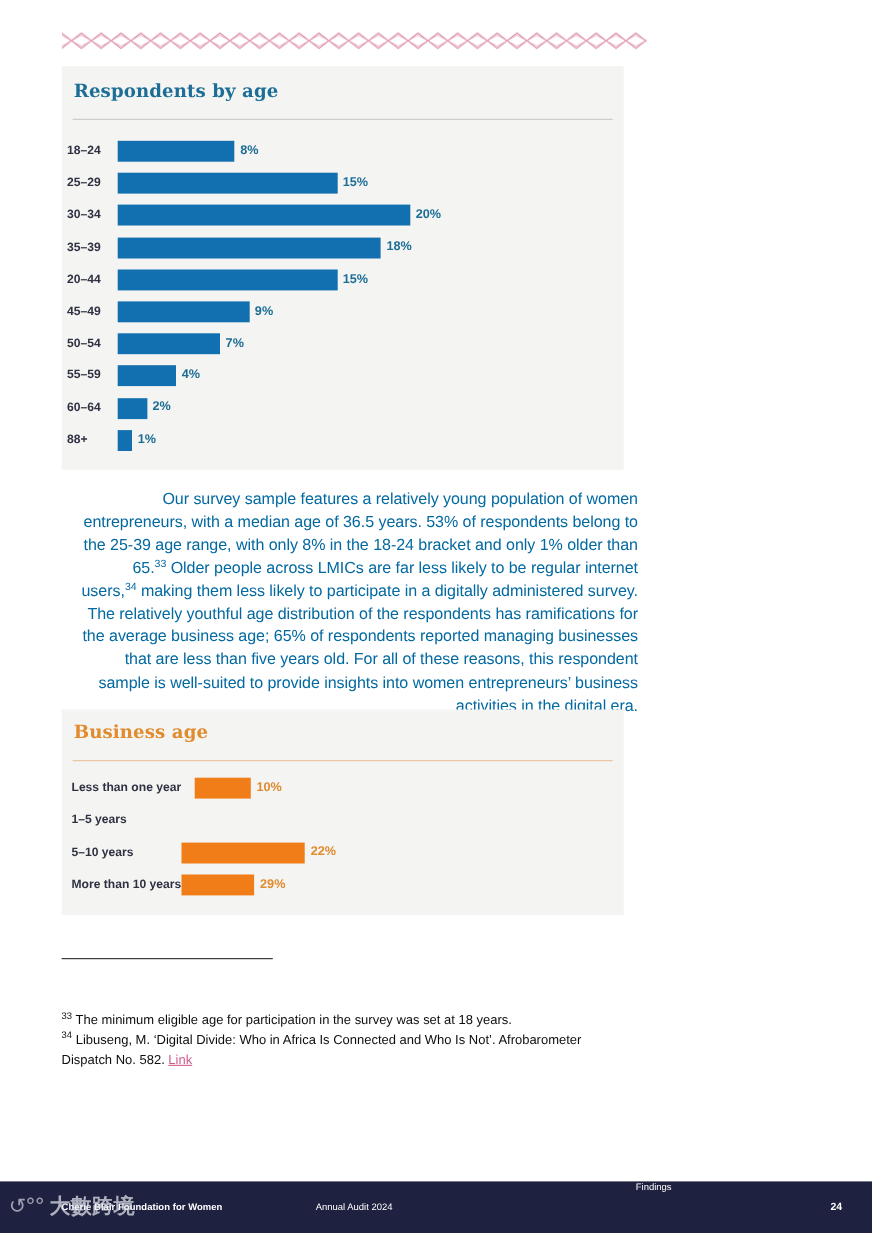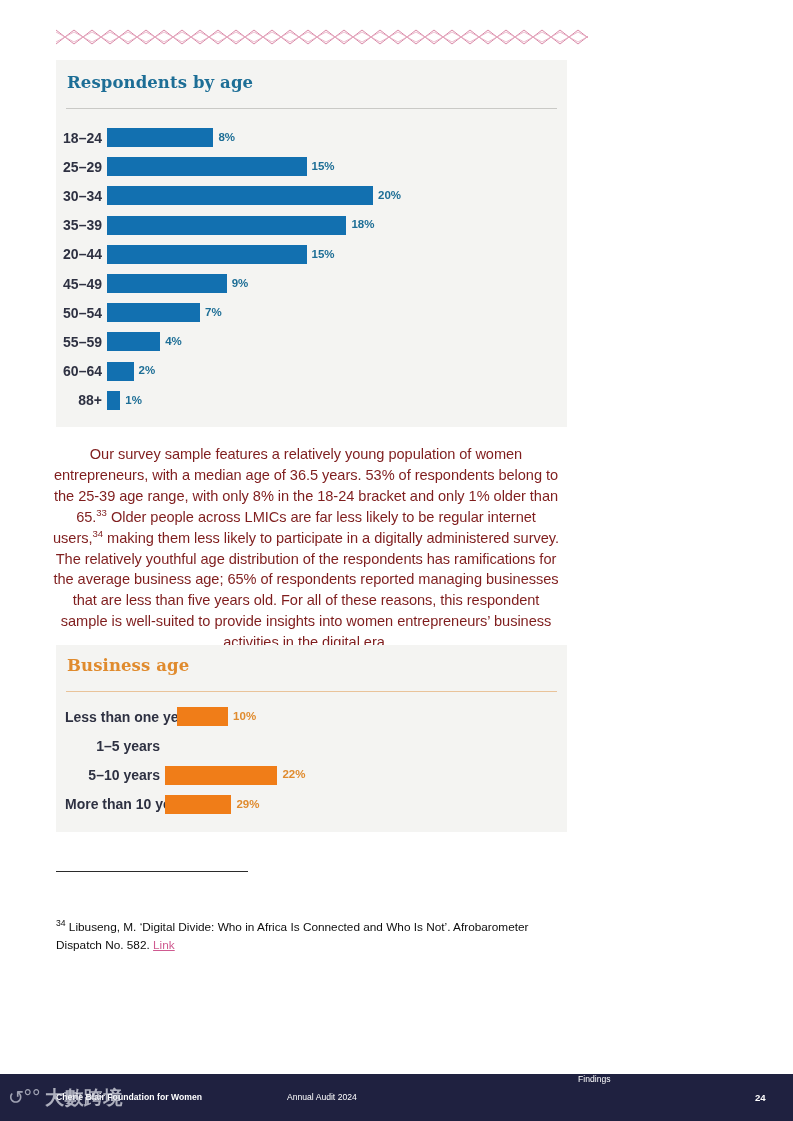--- a/index.html
+++ b/index.html
@@ -61,22 +61,22 @@
 
   .bar-row {
     position: absolute;
     left: 0;
     height: 19px;
     width: 100%;
     display: flex;
     align-items: center;
   }
   .bar-label {
-    text-align: right;
-    font-size: 14px;
+    text-align: left;
+    font-size: 11px;
     font-weight: bold;
     white-space: nowrap;
     line-height: 1;
   }
   .bar-rect { height: 19px; }
   .bar-value {
     font-size: 11.5px;
     font-weight: bold;
     margin-left: 5px;
     line-height: 1;
@@ -91,27 +91,27 @@
 
   
   #chart-bizage-card .bar-label { width: 95px; color: #2e3142; }
   #chart-bizage-card .bar-rect  { background: #f07d18; }
   #chart-bizage-card .bar-value { color: #e08b2e; }
   #chart-bizage-card .bar-track { margin-left: 5px; display: flex; align-items: center; }
 
   
   #body-paragraph {
     position: absolute;
-    left: 52px;
+    left: 72px;
     top: 444px;
     width: 508px;
     font-size: 14.6px;
     line-height: 20.9px;
-    color: #7f1d1d;
-    text-align: center;
+    color: #0369a1;
+    text-align: right;
     letter-spacing: -0.05px;
   }
   #body-paragraph sup { font-size: 9.6px; vertical-align: super; line-height: 0; }
 
   
   #footnote-rule {
     position: absolute;
     left: 56px;
     top: 871px;
     width: 192px;
@@ -325,20 +325,21 @@
         <div class="bar-track">
           <div class="bar-rect" style="width: 66.43px;"></div>
           <div class="bar-value">29%</div>
         </div>
       </div>
     </div>
 </div>
 
 <div id="footnote-rule"></div>
 <div id="footnotes">
+  <span class="fn"><sup>33</sup><span> The minimum eligible age for participation in the survey was set at 18 years.</span></span>
   <span class="fn"><sup>34</sup><span> Libuseng, M. ‘Digital Divide: Who in Africa Is Connected and Who Is Not’. Afrobarometer Dispatch No. 582. </span><a href="#" id="footnote-link">Link</a></span>
 </div>
 
 <div id="page-footer">
   <div id="footer-brand">Cherie Blair Foundation for Women</div>
   <div id="footer-doc-title">Annual Audit 2024</div>
   <div id="footer-section">Findings</div>
   <div id="footer-page-number">24</div>
 </div>
 

